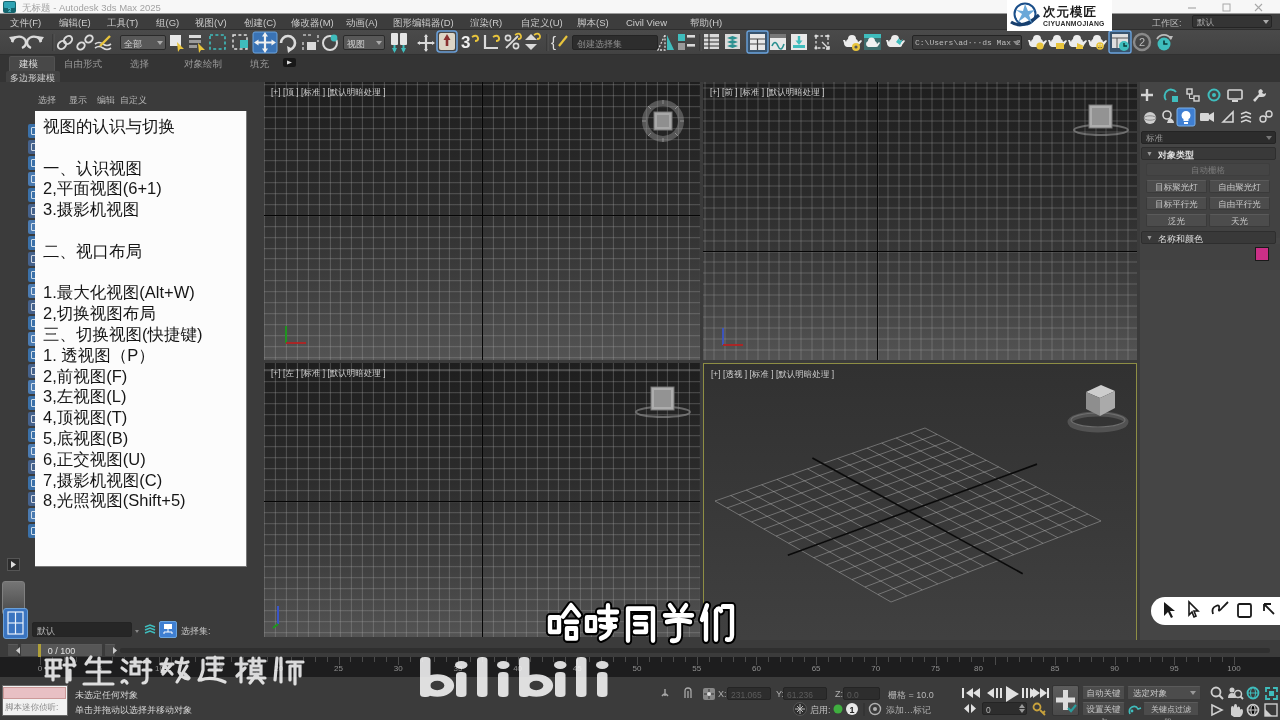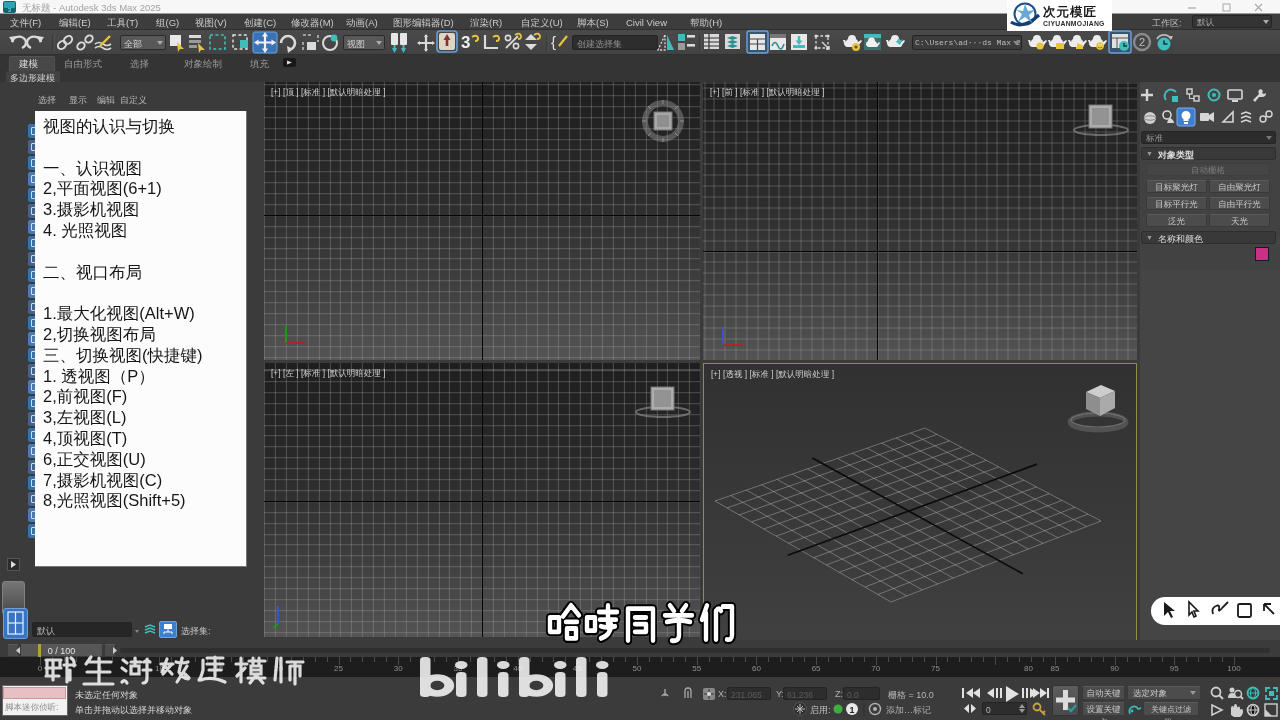--- a/index.html
+++ b/index.html
@@ -407,31 +407,31 @@
   </div>
 <div class="ab" style="left:28px;top:524px;width:14px;height:14px;background:#3a70a8;border-radius:2px">
     <div style="position:absolute;left:3px;top:3px;width:8px;height:8px;border:1px solid rgba(255,255,255,0.75);border-radius:1px"></div>
   </div>
 <div class="ab" style="left:35px;top:111px;width:212px;height:456px;background:#fcfcfc;border-right:1.5px solid #777;border-bottom:1.5px solid #777;color:#161616;font-size:16.5px;padding:5px 0 0 8px;line-height:20.8px;white-space:nowrap;overflow:hidden">
     <div style="height:20.8px">视图的认识与切换</div>
     <div style="height:20.8px"></div>
     <div style="height:20.8px">一、认识视图</div>
     <div style="height:20.8px">2,平面视图(6+1)</div>
     <div style="height:20.8px">3.摄影机视图</div>
-    <div style="height:20.8px">4. 光照视图</div>
     <div style="height:20.8px"></div>
     <div style="height:20.8px">二、视口布局</div>
     <div style="height:20.8px"></div>
     <div style="height:20.8px">1.最大化视图(Alt+W)</div>
     <div style="height:20.8px">2,切换视图布局</div>
     <div style="height:20.8px">三、切换视图(快捷键)</div>
     <div style="height:20.8px">1. 透视图（P）</div>
     <div style="height:20.8px">2,前视图(F)</div>
     <div style="height:20.8px">3,左视图(L)</div>
     <div style="height:20.8px">4,顶视图(T)</div>
+    <div style="height:20.8px">5,底视图(B)</div>
     <div style="height:20.8px">6,正交视图(U)</div>
     <div style="height:20.8px">7,摄影机视图(C)</div>
     <div style="height:20.8px">8,光照视图(Shift+5)</div>
   </div>
 <div class="ab" style="left:7px;top:558px;width:13px;height:13px;background:#2c2c2c;border:1px solid #555">
     <svg width="11" height="11">
       <polygon points="3,2 8,5.5 3,9" fill="#ddd"></polygon>
     </svg>
   </div>
 <div style="position:absolute;left:2px;top:581px;width:23px;height:34px;background:linear-gradient(180deg,#757575,#4a4a4a);border:1px solid #808080;border-radius:3px"></div>
@@ -654,21 +654,21 @@
     <div class="ab" style="left:386.2px;top:7px;width:24px;text-align:center;font-size:8px;color:#8f8f8f">30</div>
     <div class="ab" style="left:445.9px;top:7px;width:24px;text-align:center;font-size:8px;color:#8f8f8f">35</div>
     <div class="ab" style="left:505.6px;top:7px;width:24px;text-align:center;font-size:8px;color:#8f8f8f">40</div>
     <div class="ab" style="left:565.3px;top:7px;width:24px;text-align:center;font-size:8px;color:#8f8f8f">45</div>
     <div class="ab" style="left:625.0px;top:7px;width:24px;text-align:center;font-size:8px;color:#8f8f8f">50</div>
     <div class="ab" style="left:684.7px;top:7px;width:24px;text-align:center;font-size:8px;color:#8f8f8f">55</div>
     <div class="ab" style="left:744.4px;top:7px;width:24px;text-align:center;font-size:8px;color:#8f8f8f">60</div>
     <div class="ab" style="left:804.1px;top:7px;width:24px;text-align:center;font-size:8px;color:#8f8f8f">65</div>
     <div class="ab" style="left:863.8px;top:7px;width:24px;text-align:center;font-size:8px;color:#8f8f8f">70</div>
     <div class="ab" style="left:923.5px;top:7px;width:24px;text-align:center;font-size:8px;color:#8f8f8f">75</div>
-    <div class="ab" style="left:1009px;top:7px;width:24px;text-align:right;font-size:8px;color:#8f8f8f">80</div>
+    <div class="ab" style="left:974px;top:7px;width:24px;text-align:left;font-size:8px;color:#8f8f8f">80</div>
     <div class="ab" style="left:1042.9px;top:7px;width:24px;text-align:center;font-size:8px;color:#8f8f8f">85</div>
     <div class="ab" style="left:1102.6px;top:7px;width:24px;text-align:center;font-size:8px;color:#8f8f8f">90</div>
     <div class="ab" style="left:1162.3px;top:7px;width:24px;text-align:center;font-size:8px;color:#8f8f8f">95</div>
     <div class="ab" style="left:1222.0px;top:7px;width:24px;text-align:center;font-size:8px;color:#8f8f8f">100</div>
   </div>
 <svg class="ab" style="left:45px;top:654px;opacity:0.86" width="580" height="46">
     <g transform="translate(0,2)" stroke="#fafafa" stroke-width="3.2" fill="none" stroke-linecap="round">
       <path d="M1 4 H16 M1 12 H16 M2 4 V20 M8 4 V24 M15 4 V12 M1 20 H14 M22 2 V26 M19 9 H30 M26 2 q4 2 3 8 M25 14 V24"></path>
     </g>
     <g transform="translate(38,2)" stroke="#fafafa" stroke-width="3.2" fill="none" stroke-linecap="round">

